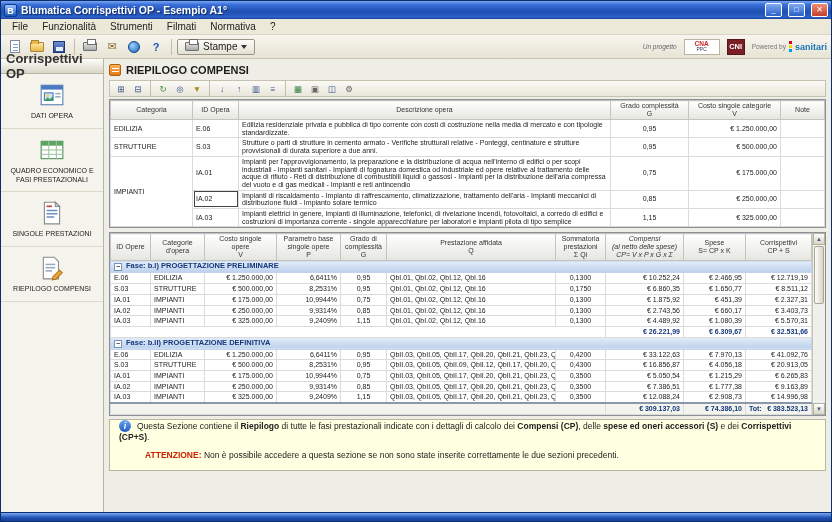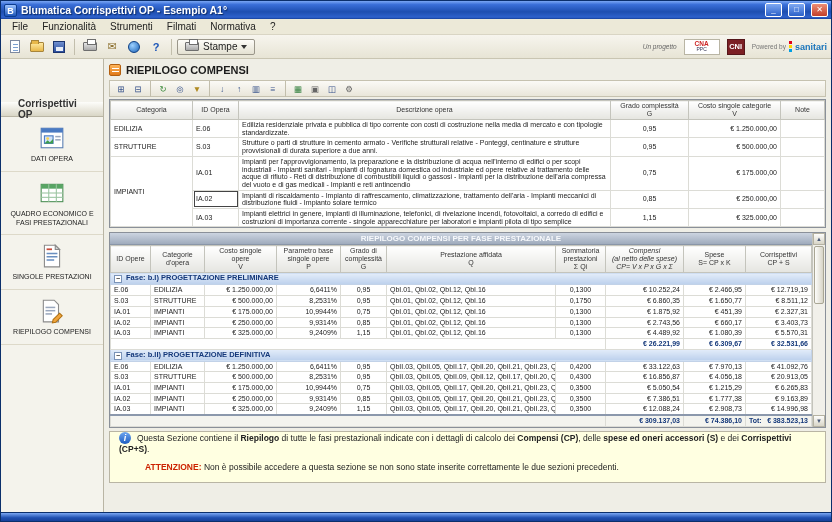--- a/index.html
+++ b/index.html
@@ -53,21 +53,21 @@
   .powered { display:flex; align-items:center; gap:3px; }
   .powered .pb { font-size:6.5px; color:#777; }
   .dots { display:flex; flex-direction:column; gap:1px; }
   .dots i { width:3px; height:3px; display:block; }
   .brand { font-size:9px; font-weight:bold; color:#1b75bc; }
 
   
   .content { flex:1; display:flex; min-height:0; }
   .sidebar { width:103px; flex:0 0 103px; background:#F4F3EC; border-right:1px solid #b9b5a4; display:flex; flex-direction:column; }
   .sb-header { height:15px; flex:0 0 15px; background:linear-gradient(#fdfdfa,#d9d6c6); border-bottom:1px solid #b9b5a4;
-    font-size:10px; font-weight:bold; color:#333; display:flex; align-items:center; padding:0 17px;margin-top:43px; }
+    font-size:13px; font-weight:bold; color:#333; display:flex; align-items:center; padding:0 5px; }
   .sb-item { padding:8px 4px 7px; border-bottom:1px solid #ddd9c9; display:flex; flex-direction:column; align-items:center; gap:4px;
     text-align:center; font-size:7px; color:#222; line-height:1.25; cursor:default; }
 
   .main { flex:1; min-width:0; padding:3px 5px 2px; display:flex; flex-direction:column; overflow:hidden; background:#EFEEE6; }
   .page-title { height:16px; flex:0 0 16px; display:flex; align-items:center; gap:5px; font-size:11px; font-weight:bold; color:#1c1c1c; }
   .pt-icon { width:12px; height:12px; border-radius:2px; background:linear-gradient(#ffb65c,#e07818); border:1px solid #b35f10; position:relative; }
   .pt-icon::after { content:""; position:absolute; left:2px; top:3px; width:7px; height:1px; background:#fff; box-shadow:0 3px 0 #fff; }
 
   .gridbar { height:17px; flex:0 0 17px; display:flex; align-items:center; gap:1px; margin:2px 0;
     background:linear-gradient(#fbfaf6,#e9e6da); border:1px solid #c6c2b0; padding:0 3px; }
@@ -322,21 +322,20 @@
             <td class="desc">Impianti elettrici in genere, impianti di illuminazione, telefonici, di rivelazione incendi, fotovoltaici, a corredo di edifici e costruzioni di importanza corrente - singole apparecchiature per laboratori e impianti pilota di tipo semplice</td>
             <td class="ctr">1,15</td>
             <td class="num">€ 325.000,00</td>
             <td></td>
           </tr>
         </tbody>
           </table>
       </div>
 
       <div class="panel riep-wrap" style="margin-top:4px">
-        <div class="riep-bar">RIEPILOGO COMPENSI PER FASE PRESTAZIONALE</div>
         <table class="riep">
           <colgroup>
               <col style="width:40px">
               <col style="width:54px">
               <col style="width:72px">
               <col style="width:64px">
               <col style="width:46px">
               <col>
               <col style="width:50px">
               <col style="width:78px">

